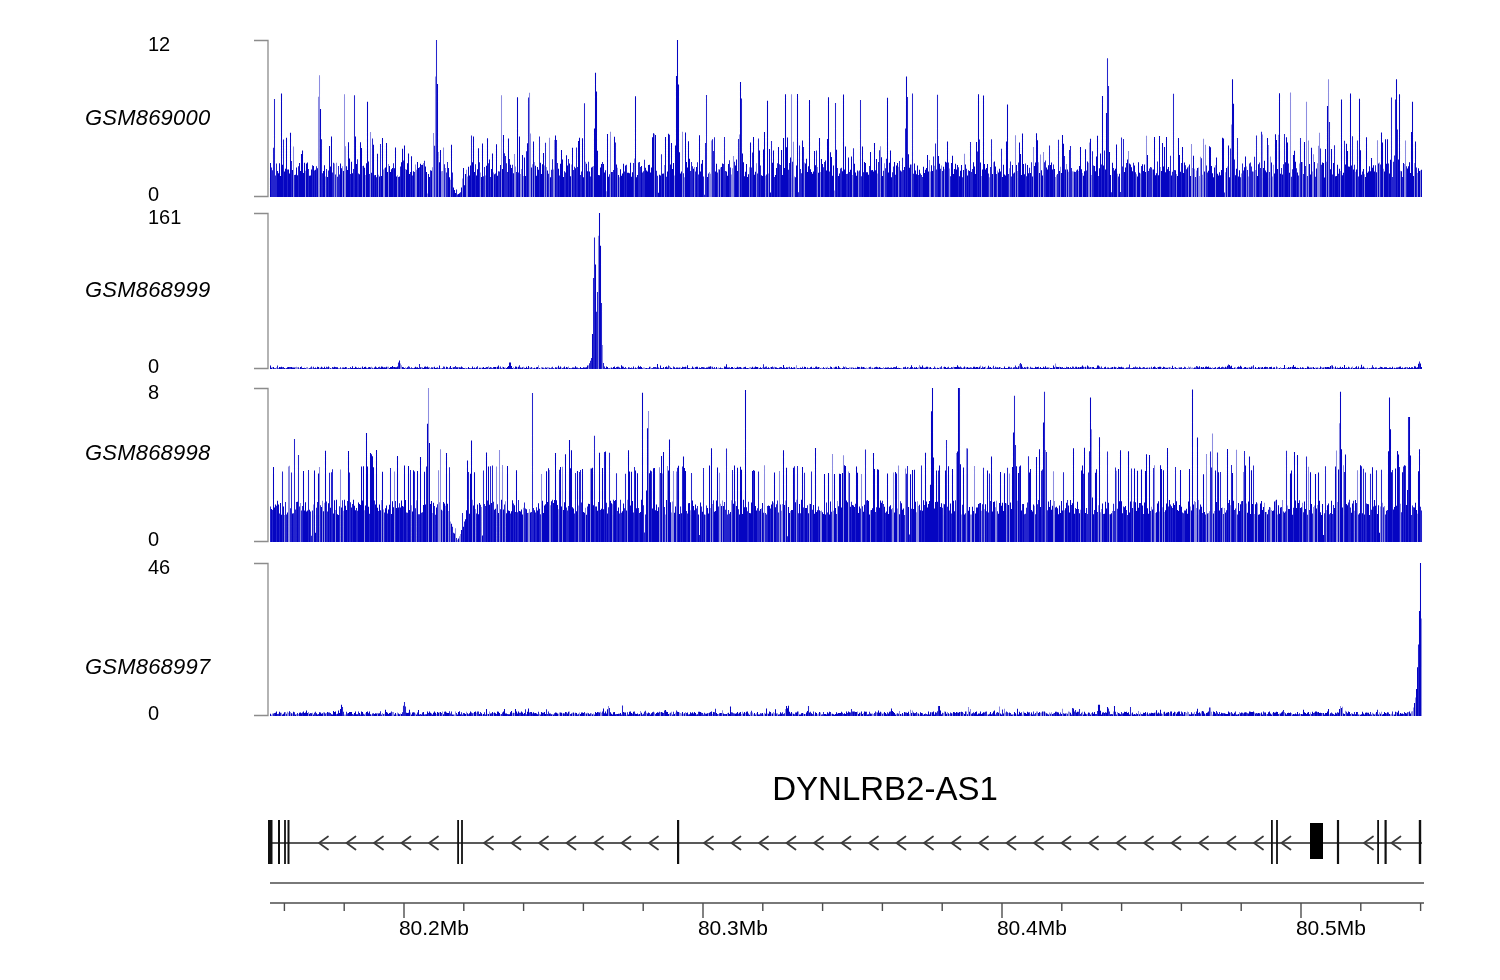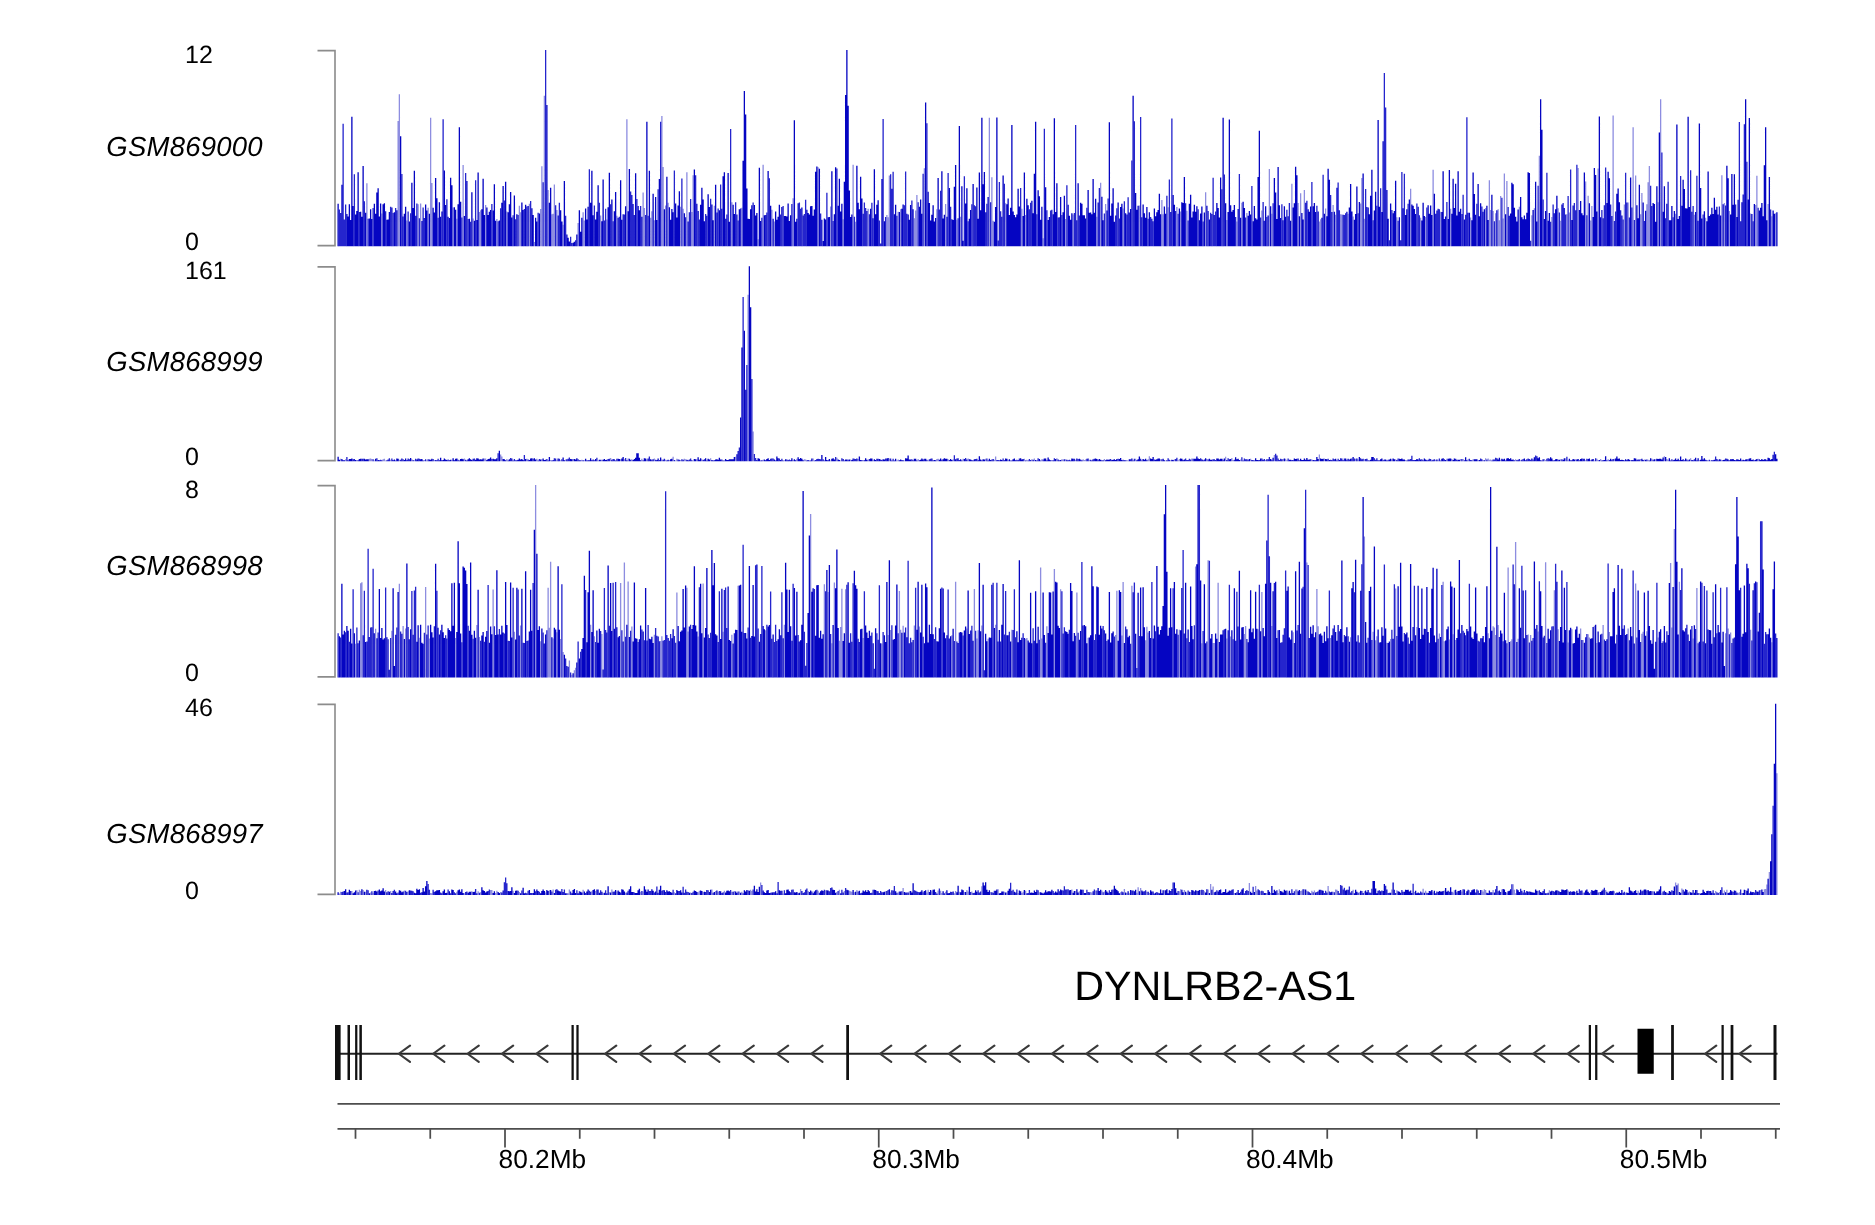--- a/index.html
+++ b/index.html
@@ -3,21 +3,21 @@
 <meta charset="utf-8">
 <style>
   html,body{margin:0;padding:0;background:#ffffff;}
   #stage{
     position:relative;width:1500px;height:980px;background:#ffffff;overflow:hidden;
     font-family:"Liberation Sans","DejaVu Sans",sans-serif;color:#000;
   }
   .gsm-label{position:absolute;left:85px;width:175px;font-size:22px;letter-spacing:.2px;font-style:italic;}
   .ymax-label,.yzero-label{position:absolute;left:148px;width:98px;text-align:left;font-size:20px;}
   .tick-label{position:absolute;width:130px;text-align:right;font-size:21px;}
-  .gene-title{position:absolute;left:685px;top:770px;width:400px;text-align:right;font-size:33px;}
+  .gene-title{position:absolute;left:685px;top:770px;width:400px;text-align:center;font-size:33px;}
   .chrom-label{position:absolute;left:75px;top:867px;font-size:46px;}
   svg{position:absolute;display:block;}
 </style>
 </head>
 <body>
 
 <div id="stage">
 
   <div class="gsm-label" style="top: 104.5px;">GSM869000</div>
   <div class="gsm-label" style="top: 277px;">GSM868999</div>

